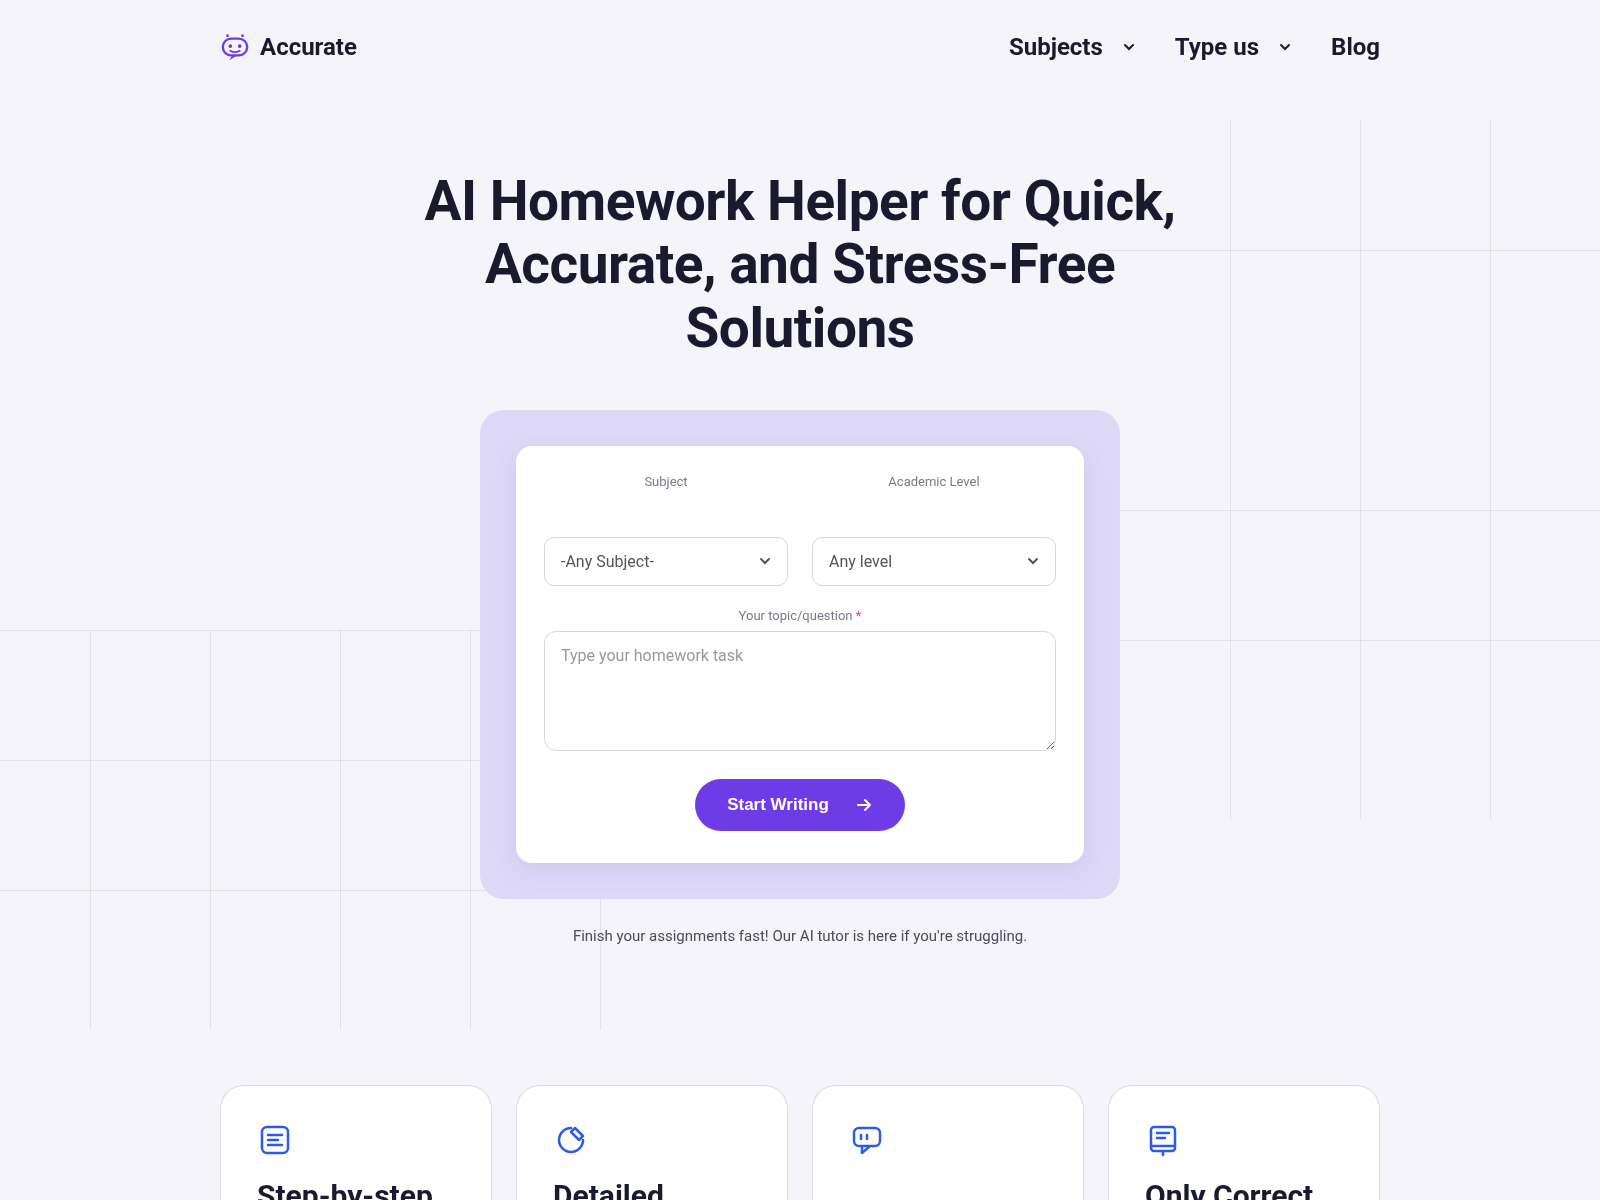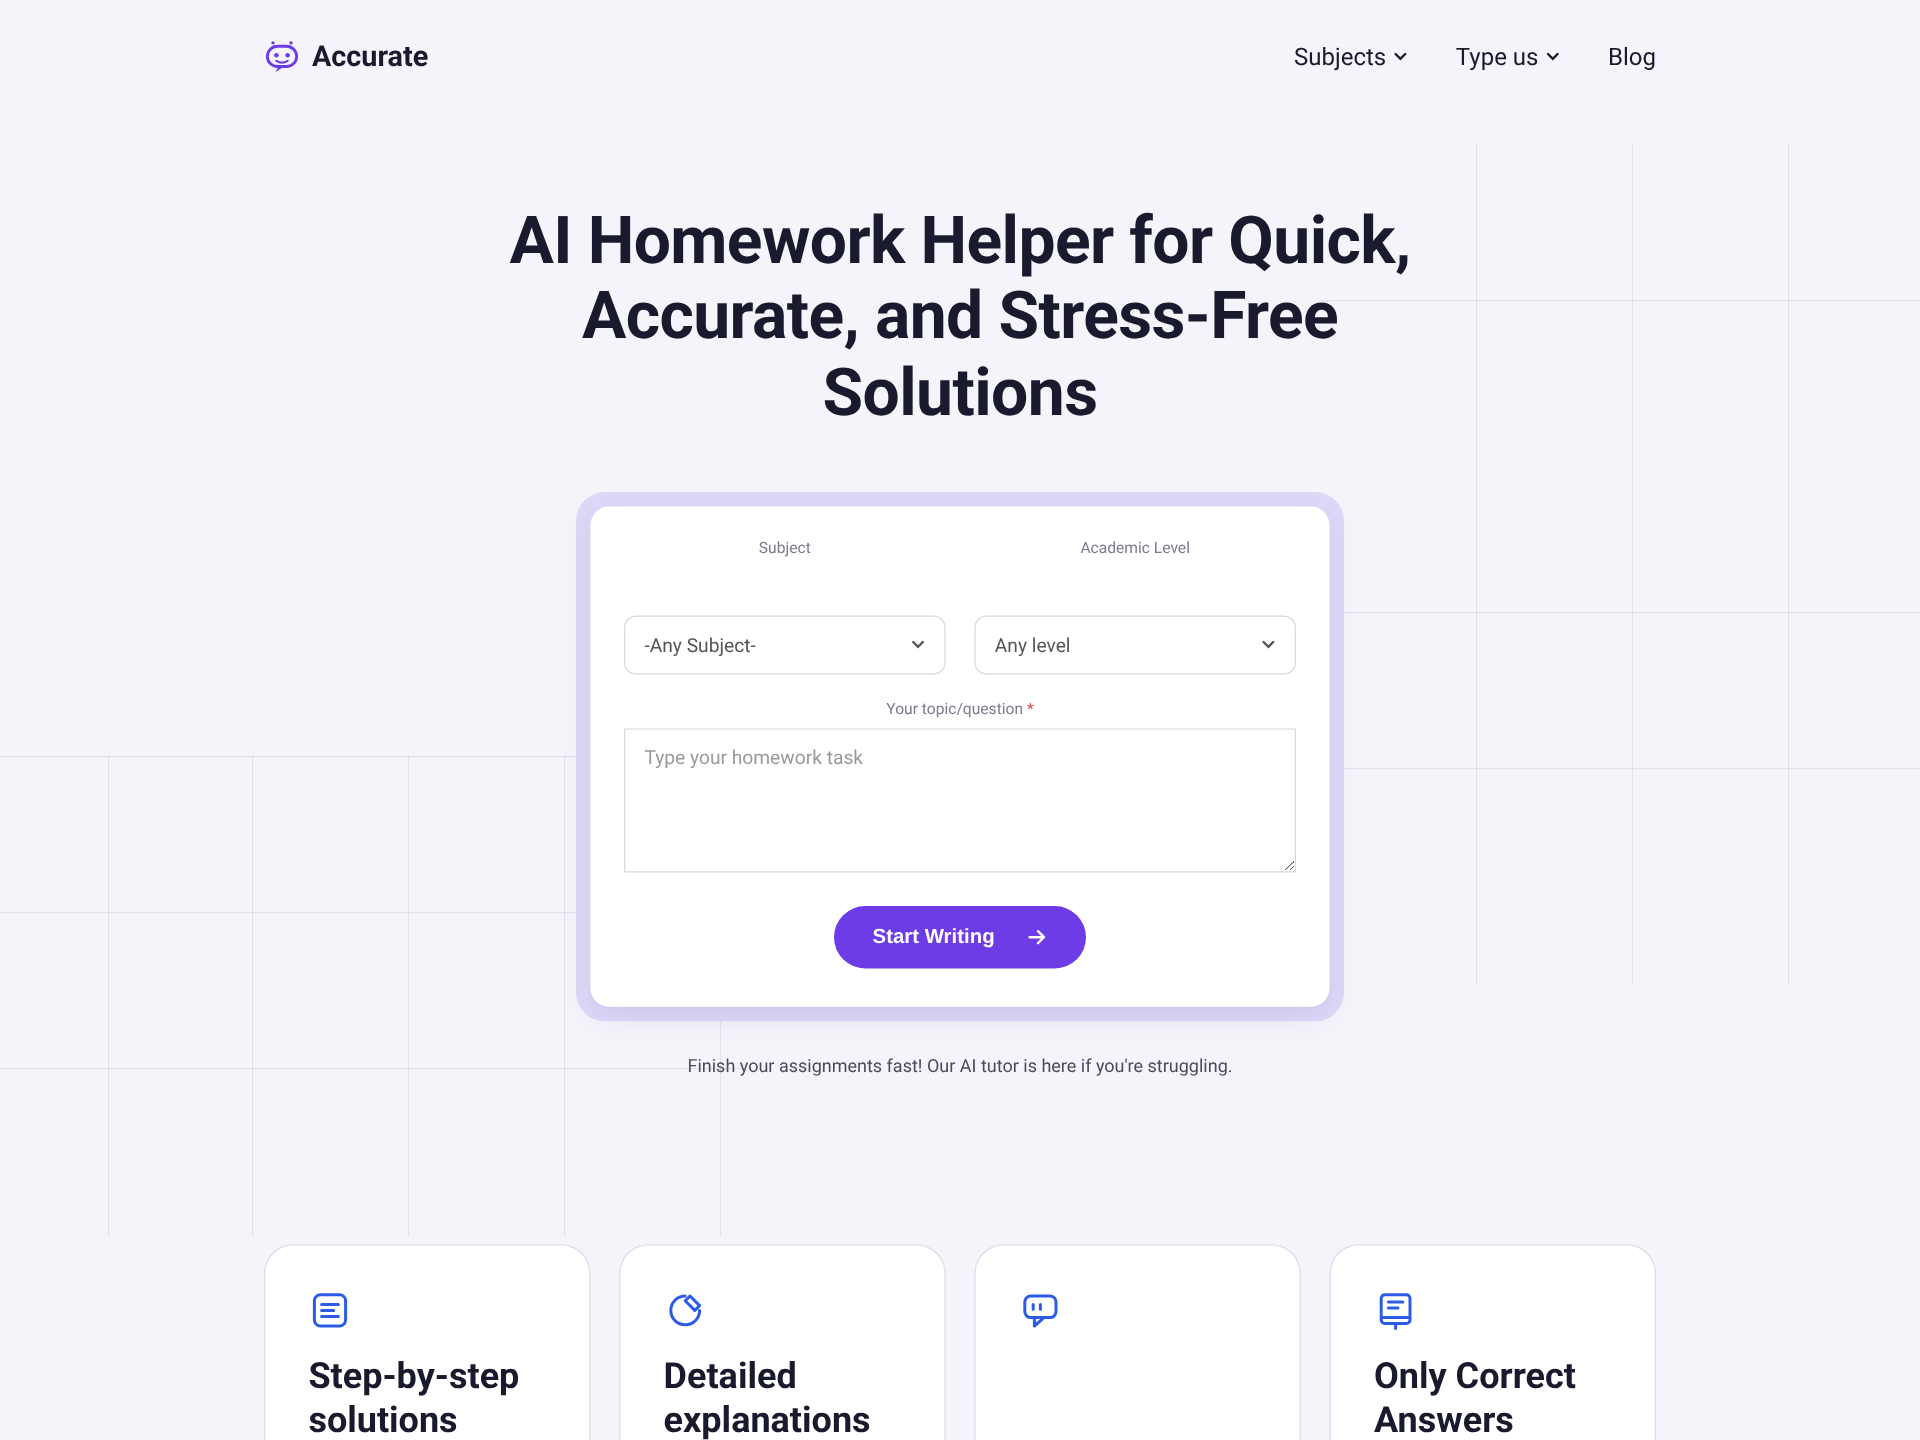--- a/index.html
+++ b/index.html
@@ -23,32 +23,32 @@
 .grid-line-v { position: absolute; width: 1px; background: rgba(100,100,130,0.12); height: 100%; }
 
 .container { max-width: 1200px; margin: 0 auto; padding: 0 20px; position: relative; z-index: 1; }
 
 header { padding: 32px 0; }
 .nav { display: flex; align-items: center; justify-content: space-between; }
 .logo { display: flex; align-items: center; gap: 10px; }
 .logo-icon { width: 30px; height: 30px; }
 .logo-text { font-size: 24px; font-weight: 700; color: #1a1a2e; }
 .nav-links { display: flex; align-items: center; gap: 40px; }
-.nav-item { display: flex; align-items: center; gap: 6px; font-size: 20px; font-weight: 400; color: #1a1a2e; cursor: pointer; }
+.nav-item { display: flex; align-items: center; gap: 20px; font-size: 24px; font-weight: 700; color: #1a1a2e; cursor: pointer; }
 .chevron { width: 12px; height: 12px; }
 
 .hero { text-align: center; padding-top: 60px; }
 .hero-title { font-size: 55px; font-weight: 700; line-height: 1.15; letter-spacing: -0.5px; color: #1a1a2e; max-width: 800px; margin: 16px auto; }
 
 .form-card {
   max-width: 640px;
   margin: 50px auto 0;
   background: #ded9f7;
   border-radius: 24px;
-  padding: 12px;
+  padding: 36px;
 }
 .form-inner {
   background: #ffffff;
   border-radius: 16px;
   padding: 28px 28px 32px;
   box-shadow: 0 8px 24px rgba(100,80,180,0.12);
 }
 .form-row { display: flex; gap: 24px; margin-bottom: 22px; }
 .form-col { flex: 1; }
 .field-label { font-size: 13px; color: #7a7a8c; margin-bottom: 8px; display: block; }
@@ -63,21 +63,21 @@
   background: #fff;
   display: flex;
   align-items: center;
   justify-content: space-between;
   cursor: pointer;
   margin-top: 48px;
 }
 .textarea {
   width: 100%;
   border: 1px solid #d8d6e0;
-  border-radius: 1px;
+  border-radius: 12px;
   padding: 14px 16px;
   font-size: 16px;
   color: #555;
   min-height: 120px;
   resize: vertical;
   font-family: inherit;
 }
 .textarea::placeholder { color: #999; }
 .cta-wrap { text-align: center; margin-top: 24px; }
 .cta-btn {

